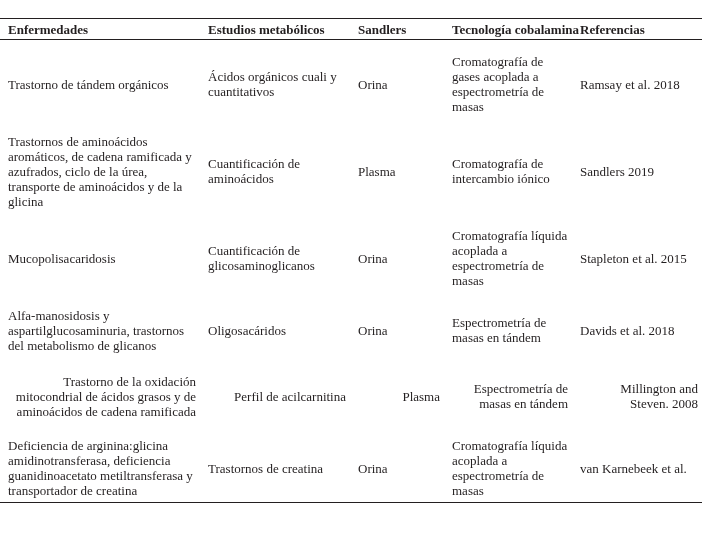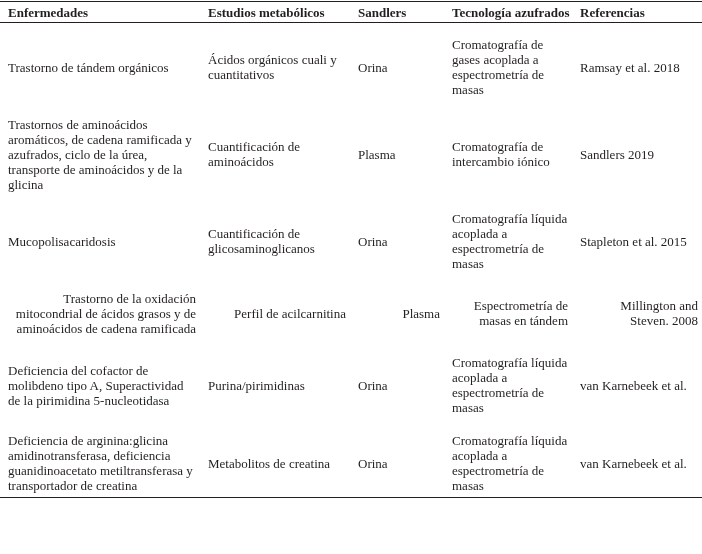--- a/index.html
+++ b/index.html
@@ -15,21 +15,21 @@
       color: #231f20;
     }
     .table-wrap {
       position: relative;
       width: 702px;
     }
     table {
       border-collapse: collapse;
       width: 702px;
       table-layout: fixed;
-      margin-top: 1px;
+      margin-top: 18px;
     }
     col.c1 { width: 200px; }
     col.c2 { width: 150px; }
     col.c3 { width: 94px; }
     col.c4 { width: 128px; }
     col.c5 { width: 130px; }
     thead th {
       font-weight: bold;
       font-size: 13px;
       line-height: 15px;
@@ -70,21 +70,21 @@
         <col class="c2">
         <col class="c3">
         <col class="c4">
         <col class="c5">
     </colgroup>
     <thead>
       <tr>
         <th>Enfermedades</th>
         <th>Estudios metabólicos</th>
         <th>Sandlers</th>
-        <th>Tecnología azufrados</th>
+        <th>Tecnología cobalamina</th>
         <th>Referencias</th>
       </tr>
     </thead>
     <tbody>
       <tr class="r0">
         <td>Trastorno de tándem orgánicos</td>
         <td>Ácidos orgánicos cuali y cuantitativos</td>
         <td>Orina</td>
         <td>Cromatografía de gases acoplada a espectrometría de masas</td>
         <td>Ramsay et al. 2018</td>
@@ -96,36 +96,36 @@
         <td>Cromatografía de intercambio iónico</td>
         <td>Sandlers 2019</td>
       </tr>
       <tr class="r2">
         <td>Mucopolisacaridosis</td>
         <td>Cuantificación de glicosaminoglicanos</td>
         <td>Orina</td>
         <td>Cromatografía líquida acoplada a espectrometría de masas</td>
         <td>Stapleton et al. 2015</td>
       </tr>
+      <tr class="r3">
+        <td>Alfa-manosidosis y aspartilglucosaminuria, trastornos del metabolismo de glicanos</td>
+        <td>Oligosacáridos</td>
+        <td>Orina</td>
+        <td>Espectrometría de masas en tándem</td>
+        <td>Davids et al. 2018</td>
+      </tr>
       <tr class="r4">
         <td>Trastorno de la oxidación mitocondrial de ácidos grasos y de aminoácidos de cadena ramificada</td>
         <td>Perfil de acilcarnitina</td>
         <td>Plasma</td>
         <td>Espectrometría de masas en tándem</td>
         <td>Millington and Steven. 2008</td>
       </tr>
-      <tr class="r6">
-        <td>Deficiencia del cofactor de molibdeno tipo A, Superactividad de la pirimidina 5-nucleotidasa</td>
-        <td>Purina/pirimidinas</td>
-        <td>Orina</td>
-        <td>Cromatografía líquida acoplada a espectrometría de masas</td>
-        <td>van Karnebeek et al.</td>
-      </tr>
       <tr class="r7">
         <td>Deficiencia de arginina:glicina amidinotransferasa, deficiencia guanidinoacetato metiltransferasa y transportador de creatina</td>
-        <td>Metabolitos de creatina</td>
+        <td>Trastornos de creatina</td>
         <td>Orina</td>
         <td>Cromatografía líquida acoplada a espectrometría de masas</td>
         <td>van Karnebeek et al.</td>
       </tr>
     </tbody>
   </table>
 </div>
 
 </body></html>

